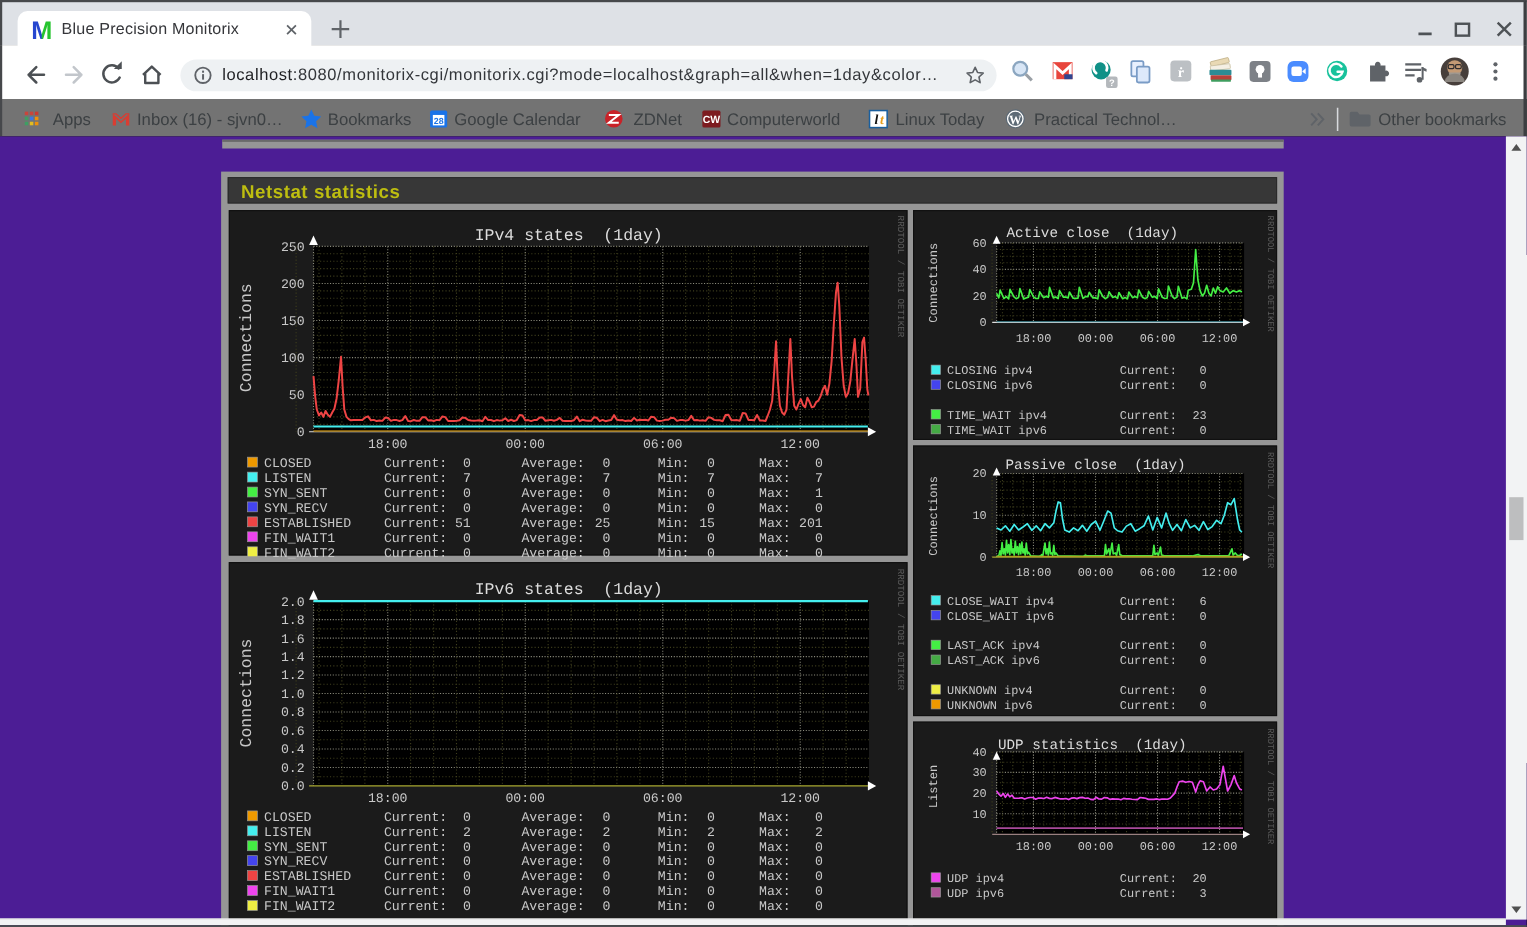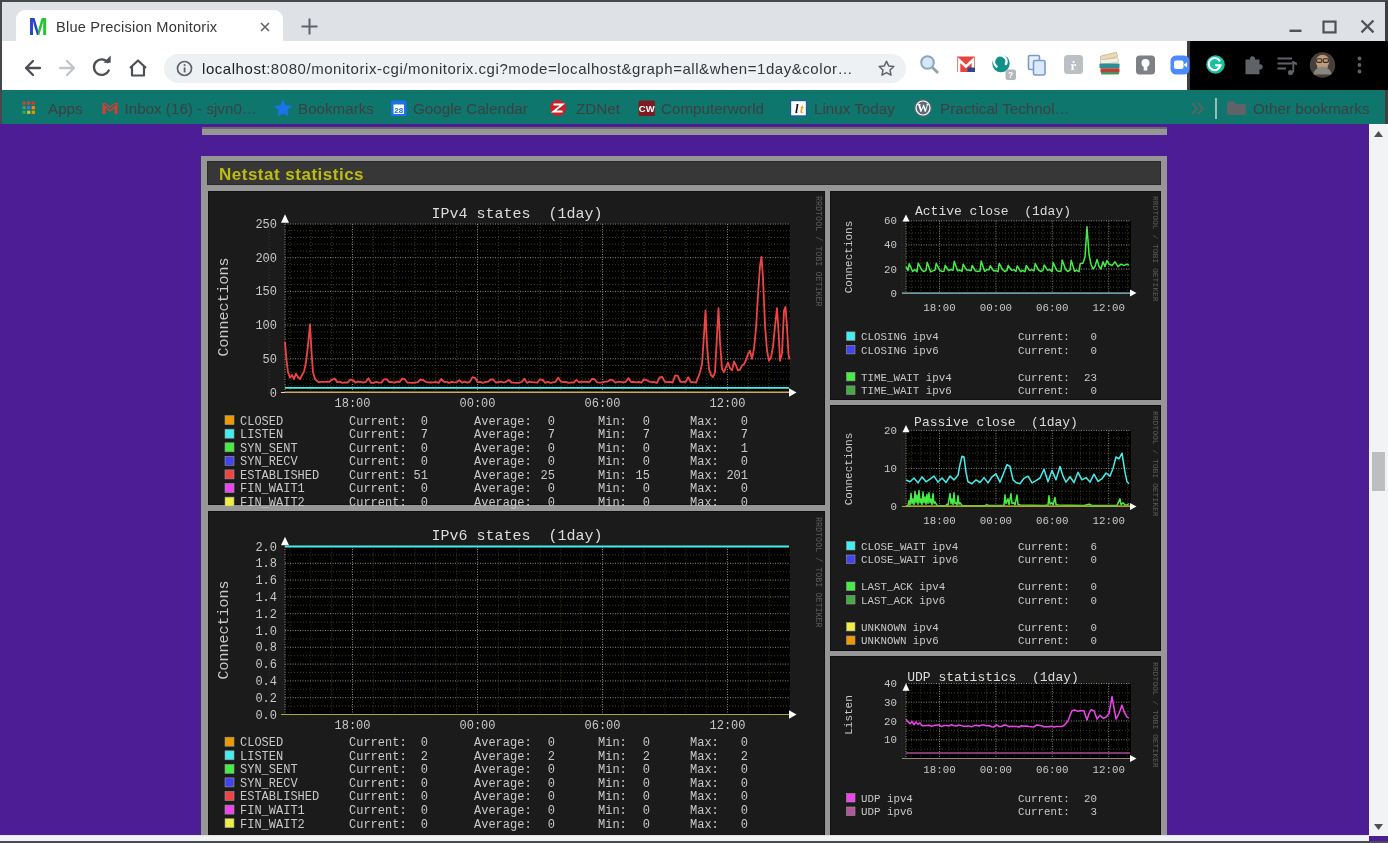--- a/index.html
+++ b/index.html
@@ -3,25 +3,25 @@
 <style>
 * { margin:0; padding:0; box-sizing:border-box; }
 html,body { width:1388px; height:843px; overflow:hidden; background:#000; font-family:"Liberation Sans",sans-serif; }
 .win { position:relative; width:1388px; height:843px; }
 .tabstrip { position:absolute; left:0; top:0; width:1388px; height:41px; background:#dee1e6; border-top:2px solid #46484b; border-left:2px solid #46484b; border-right:3px solid #3c3e41; }
 .tab { position:absolute; left:14px; top:8px; width:267px; height:33px; background:#ffffff; border-radius:9px 9px 0 0; display:flex; align-items:center; }
 .fav { margin-left:11px; flex:none; }
 .tabtitle { margin-left:7px; font-size:14.6px; letter-spacing:0.2px; color:#35363a; white-space:nowrap;text-align:center; }
 .tabx { margin-left:auto; margin-right:12px; flex:none; }
 .newtab { position:absolute; left:299px; top:16px; }
-.toolbar { position:absolute; left:0; top:41px; width:1190px; height:49px; background:#ffffff; border-left:2px solid #46484b; border-right:3px solid #3c3e41; }
+.toolbar { position:absolute; left:0; top:41px; width:1388px; height:49px; background:#ffffff; border-left:2px solid #46484b; border-right:3px solid #3c3e41; }
 .omni { position:absolute; left:162px; top:12.5px; width:742px; height:29px; border-radius:14.5px; background:#eef1f3; display:flex; align-items:center; }
 .url { margin-left:9px; font-size:15px; letter-spacing:0.55px; color:#33363a; white-space:nowrap; }
 .url b { color:#202124; font-weight:normal; }
-.bookbar { position:absolute; left:0; top:90px; width:1388px; height:34px; background:#0f766e; border-left:2px solid #46484b; border-right:3px solid #3c3e41; }
+.bookbar { position:absolute; left:0; top:90px; width:1388px; height:34px; background:#737373; border-left:2px solid #46484b; border-right:3px solid #3c3e41; }
 .page { position:absolute; left:0; top:124px; width:1388px; height:719px; background:#4c1d95; }
 </style></head>
 <body>
 <div class="win">
 <div class="tabstrip">
       <div class="tab">
         <svg class="fav" width="22" height="20" viewBox="0 0 22 20">
           <defs>
             <linearGradient id="mg" x1="0" y1="0" x2="1" y2="0">
               <stop offset="0.47" stop-color="#2646cf"></stop>

